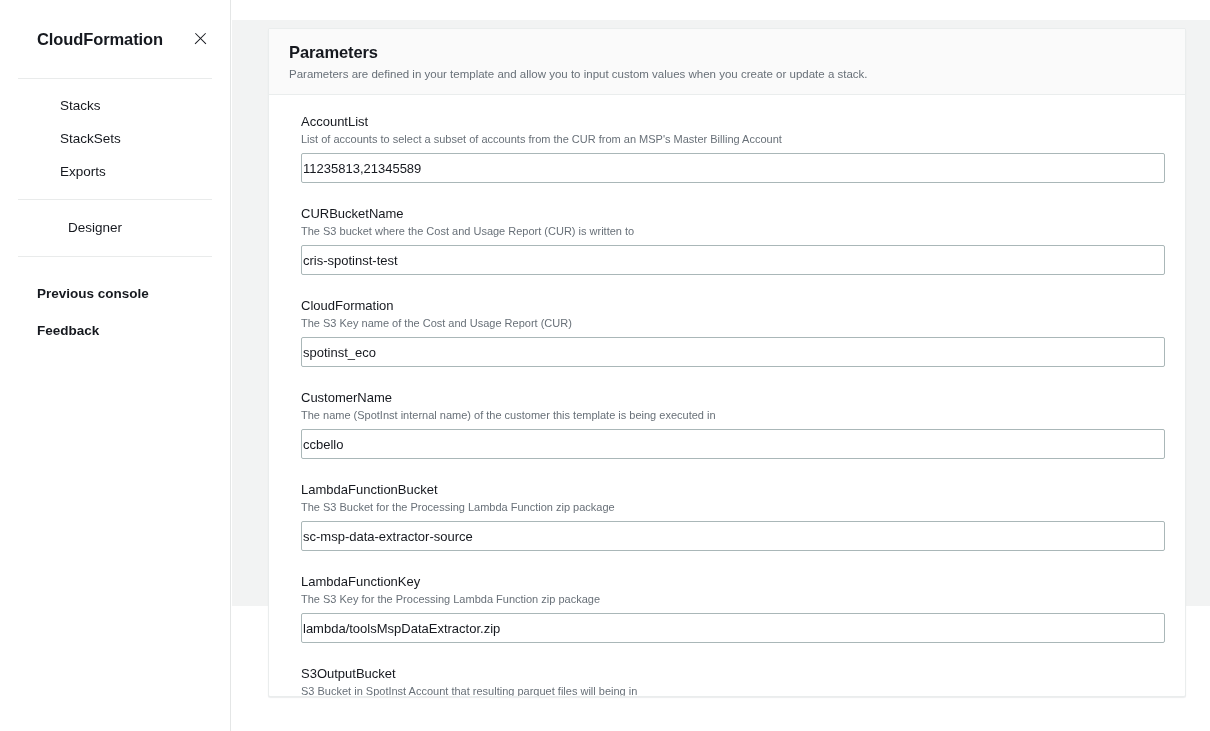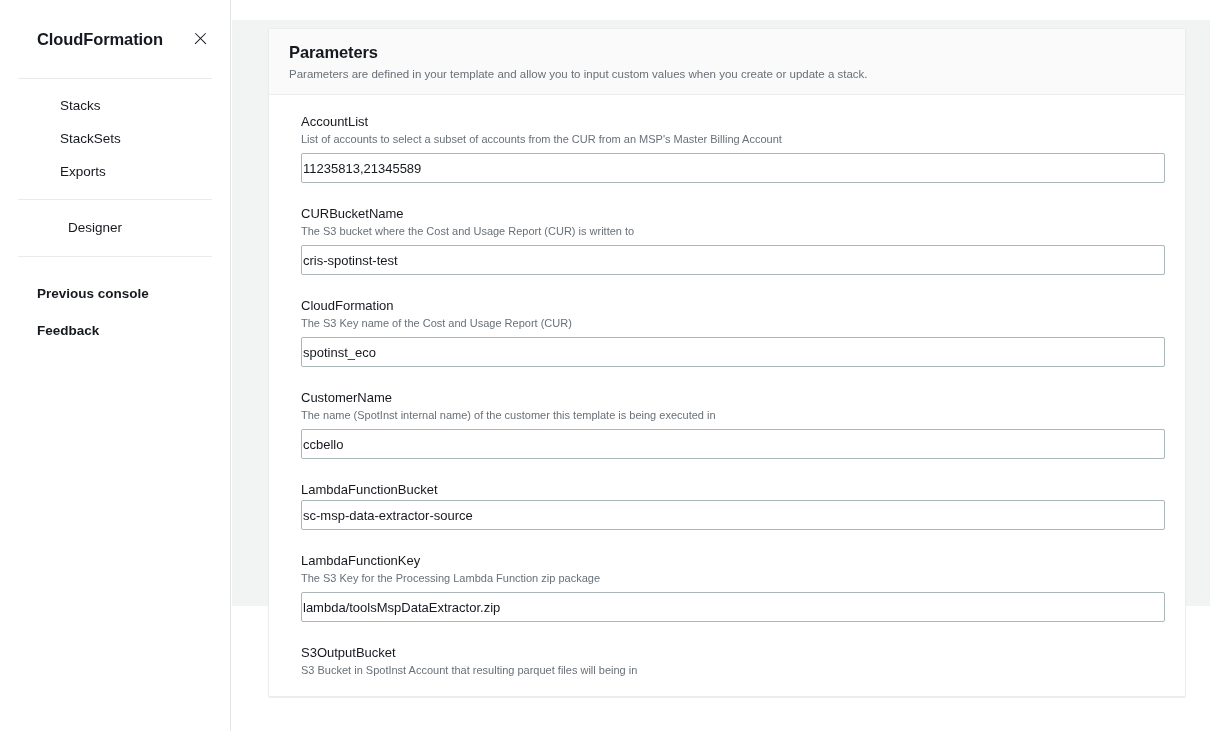--- a/index.html
+++ b/index.html
@@ -214,20 +214,21 @@
         </div>
 
         <div class="param-group">
           <div class="param-label">CustomerName</div>
           <div class="param-desc">The name (SpotInst internal name) of the customer this template is being executed in</div>
           <input class="param-input" type="text" value="ccbello" style="">
         </div>
 
         <div class="param-group">
           <div class="param-label">LambdaFunctionBucket</div>
+          <div class="param-desc">The S3 Bucket for the Processing Lambda Function zip package</div>
           <input class="param-input" type="text" value="sc-msp-data-extractor-source" style="">
         </div>
 
         <div class="param-group">
           <div class="param-label">LambdaFunctionKey</div>
           <div class="param-desc">The S3 Key for the Processing Lambda Function zip package</div>
           <input class="param-input" type="text" value="lambda/toolsMspDataExtractor.zip" style="">
         </div>
 
         <div class="param-group">

